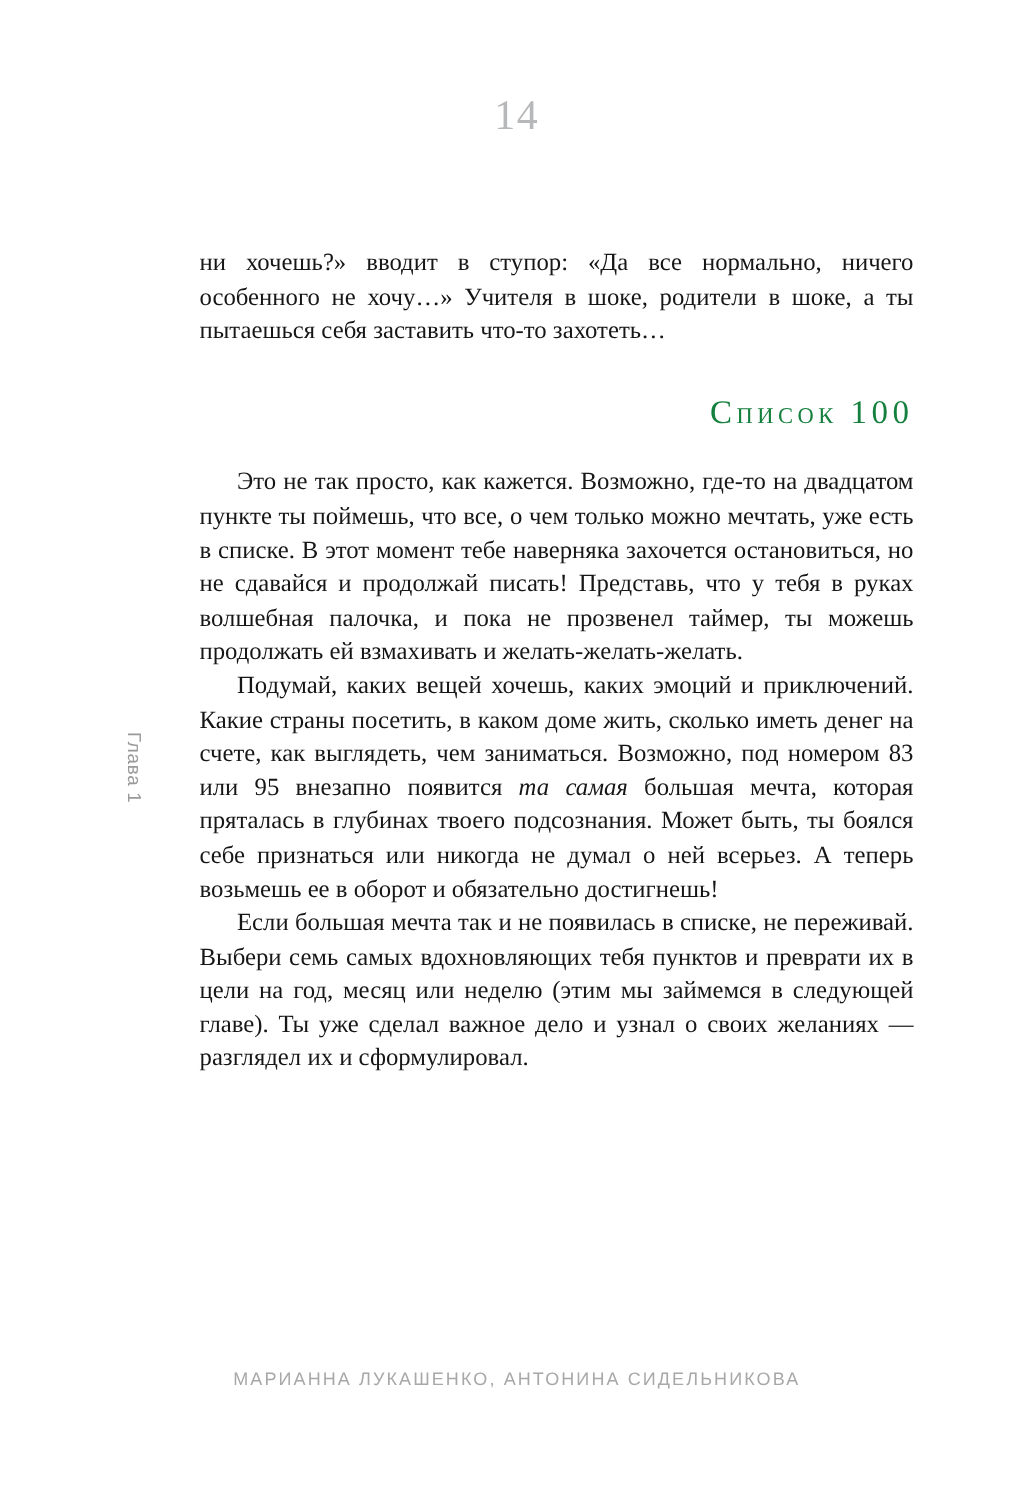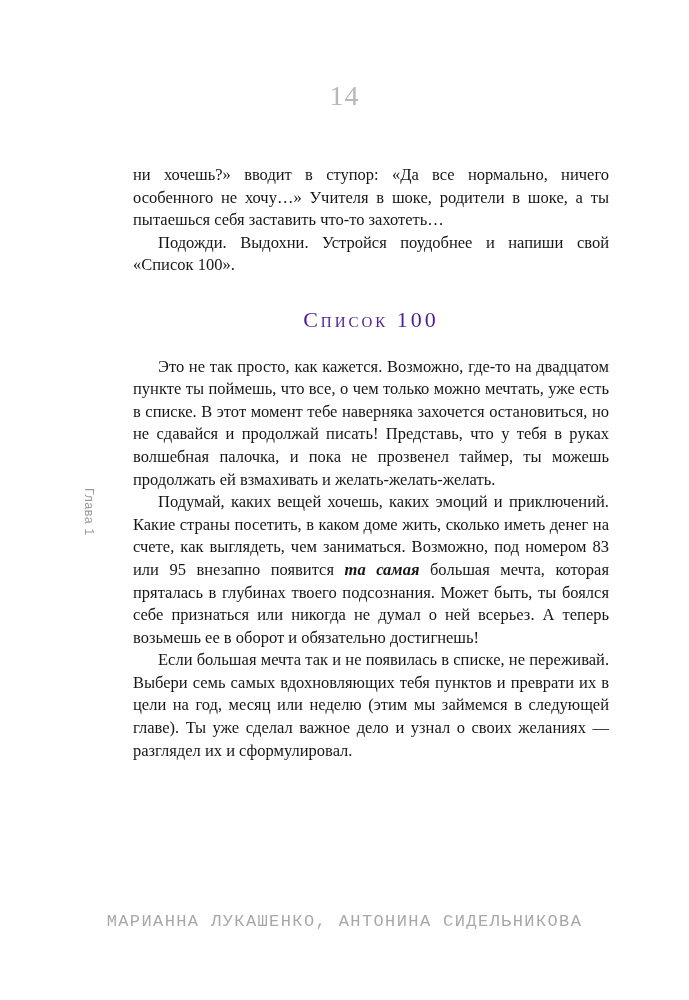--- a/index.html
+++ b/index.html
@@ -9,21 +9,21 @@
       width: 689px;
       height: 1000px;
       background: #ffffff;
       font-family: "Liberation Serif", "DejaVu Serif", serif;
       color: #161616;
       overflow: hidden;
       margin: 0 auto;
     }
     .page-number {
       position: absolute;
-      top: 80px;
+      top: 62px;
       left: 0;
       right: 0;
       text-align: center;
       font-size: 28px;
       font-weight: 400;
       color: #b7b8ba;
       letter-spacing: 1px;
     }
     .side-label {
       position: absolute;
@@ -48,51 +48,50 @@
       -webkit-hyphens: auto;
     }
     .para { margin: 0; }
     .indent { text-indent: 25px; }
     .heading {
       font-weight: 400;
       font-variant: small-caps;
       font-size: 22px;
       letter-spacing: 3px;
       margin: 32px 0 24px 0;
-      text-align: center;
-      color: #4c1d95;
+      text-align: right;
+      color: #15803d;
     }
-    .italic { font-style: italic; font-weight: bold; }
+    .italic { font-style: italic; }
     .footer {
       position: absolute;
       left: 0;
       right: 0;
       top: 912px;
       text-align: center;
-      font-family: Liberation Mono, monospace;
-      font-size: 17px;
+      font-family: Liberation Sans, sans-serif;
+      font-size: 12px;
       letter-spacing: 1.4px;
       color: #a8a8a8;
       white-space: nowrap;
     }
   </style>
 </head>
 <body>
 
 <div class="page">
 
   <div class="page-number">14</div>
 
   <div class="side-label">Глава 1</div>
 
   <div class="text-column">
 
     <p class="para">ни хочешь?» вводит в ступор: «Да все нормально, ничего особенного не хочу…» Учителя в шоке, родители в шоке, а ты пытаешься себя заставить что-то захотеть…</p>
 
-    <p class="para indent">Подожди. Выдохни. Устройся поудобнее и напиши свой «Список 100».</p>
 
     <h2 class="heading">Список 100</h2>
 
 
     <p class="para indent">Это не так просто, как кажется. Возможно, где-то на двадцатом пункте ты поймешь, что все, о чем только можно мечтать, уже есть в списке. В этот момент тебе наверняка захочется остановиться, но не сдавайся и продолжай писать! Представь, что у тебя в руках волшебная палочка, и пока не прозвенел таймер, ты можешь продолжать ей взмахивать и желать-желать-желать.</p>
 
     <p class="para indent"><span>Подумай, каких вещей хочешь, каких эмоций и приключений. Какие страны посетить, в каком доме жить, сколько иметь денег на счете, как выглядеть, чем заниматься. Возможно, под номером 83 или 95 внезапно появится </span><em class="italic">та самая</em><span> большая мечта, которая пряталась в глубинах твоего подсознания. Может быть, ты боялся себе признаться или никогда не думал о ней всерьез. А теперь возьмешь ее в оборот и обязательно достигнешь!</span></p>
 
     <p class="para indent">Если большая мечта так и не появилась в списке, не переживай. Выбери семь самых вдохновляющих тебя пунктов и преврати их в цели на год, месяц или неделю (этим мы займемся в следующей главе). Ты уже сделал важное дело и узнал о своих желаниях — разглядел их и сформулировал.</p>
 

